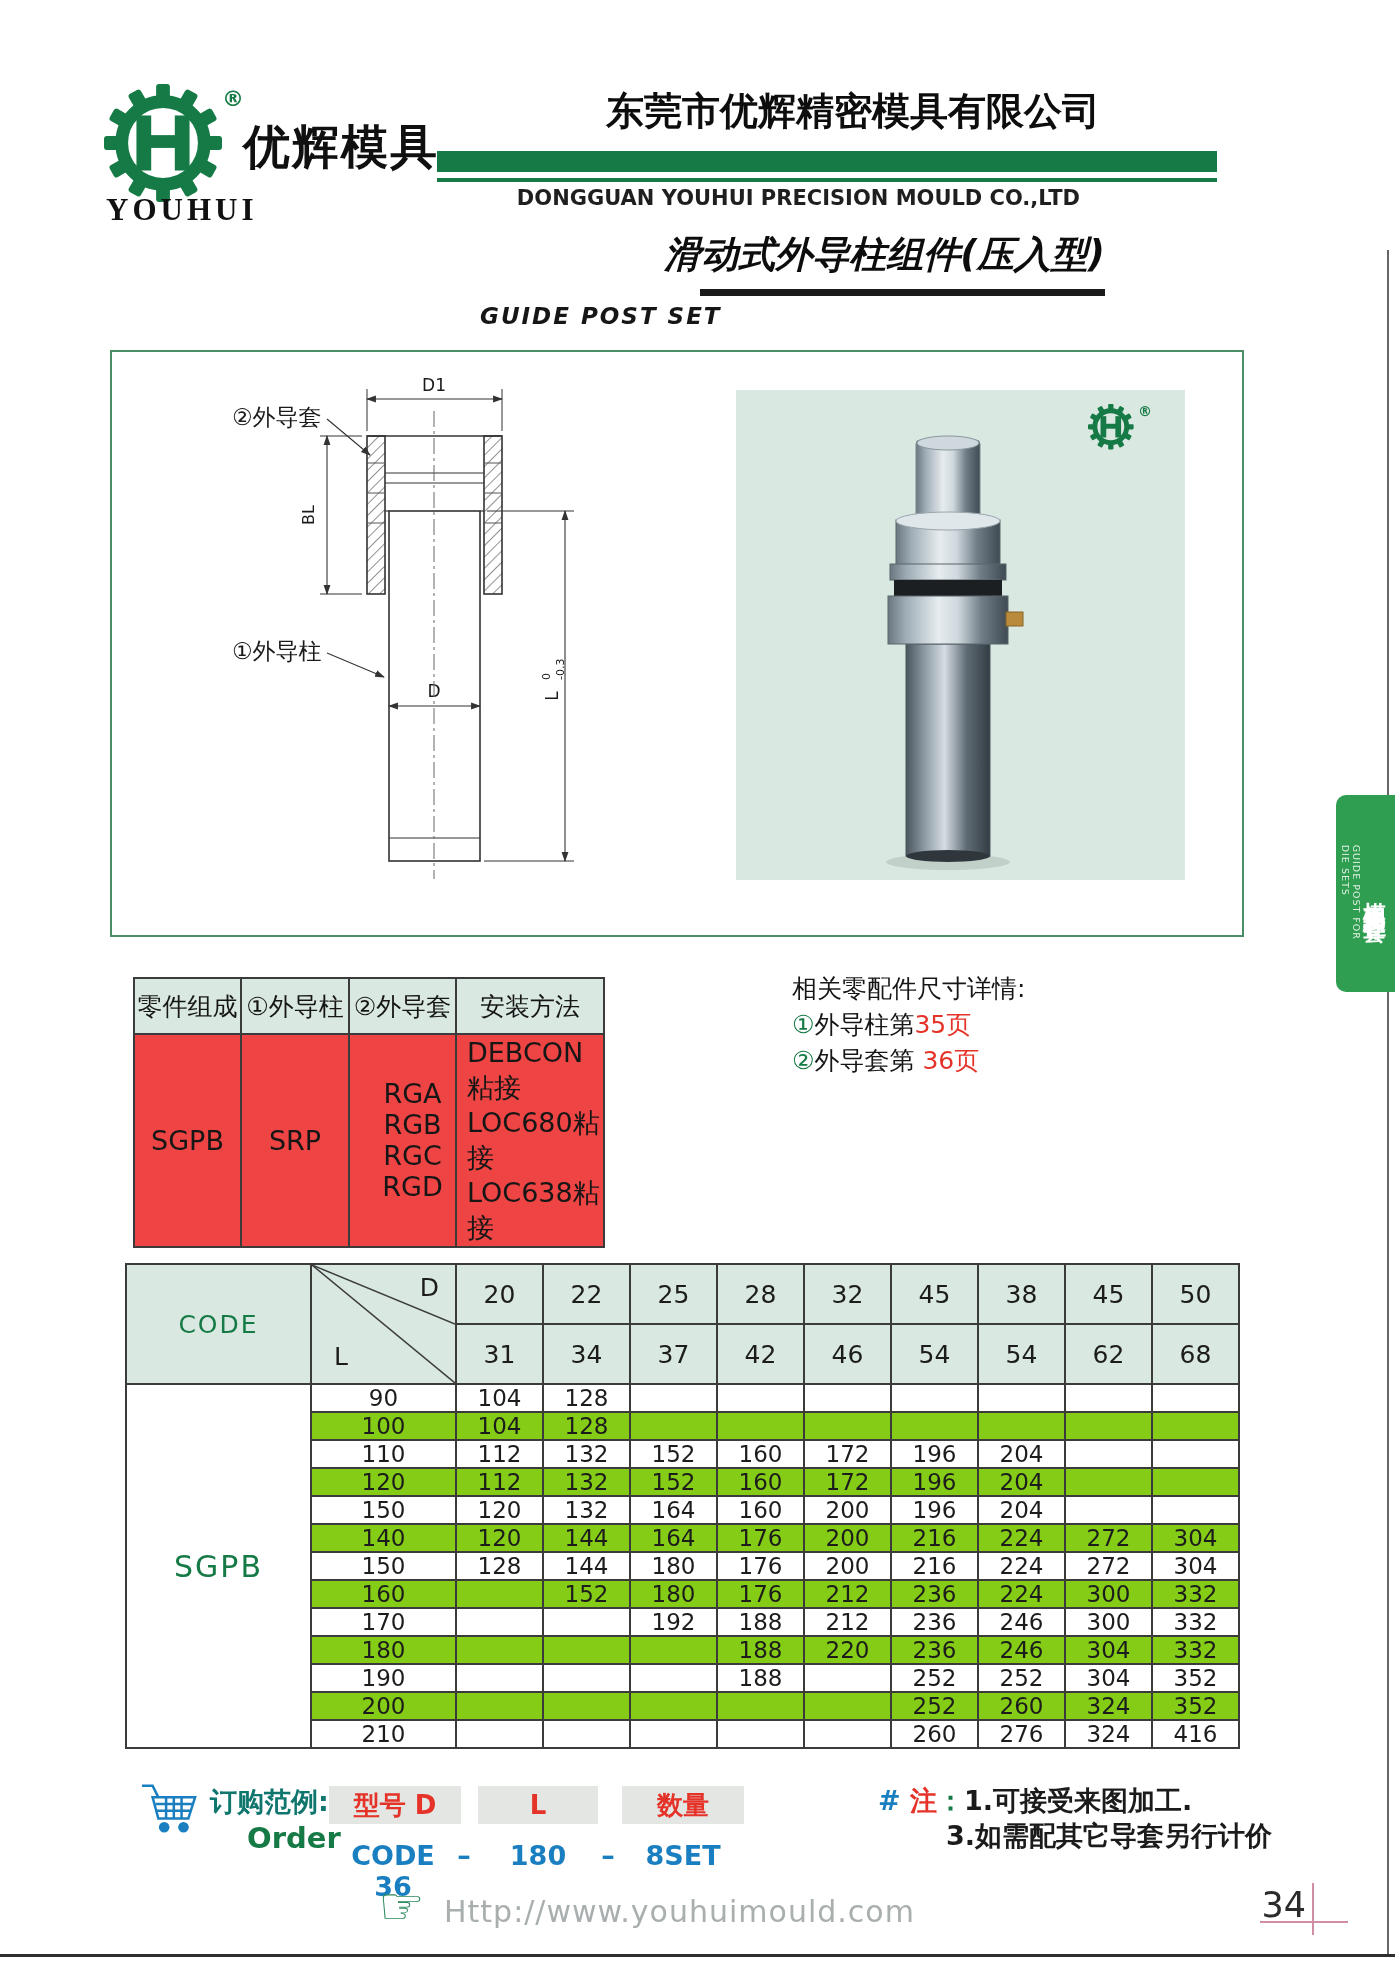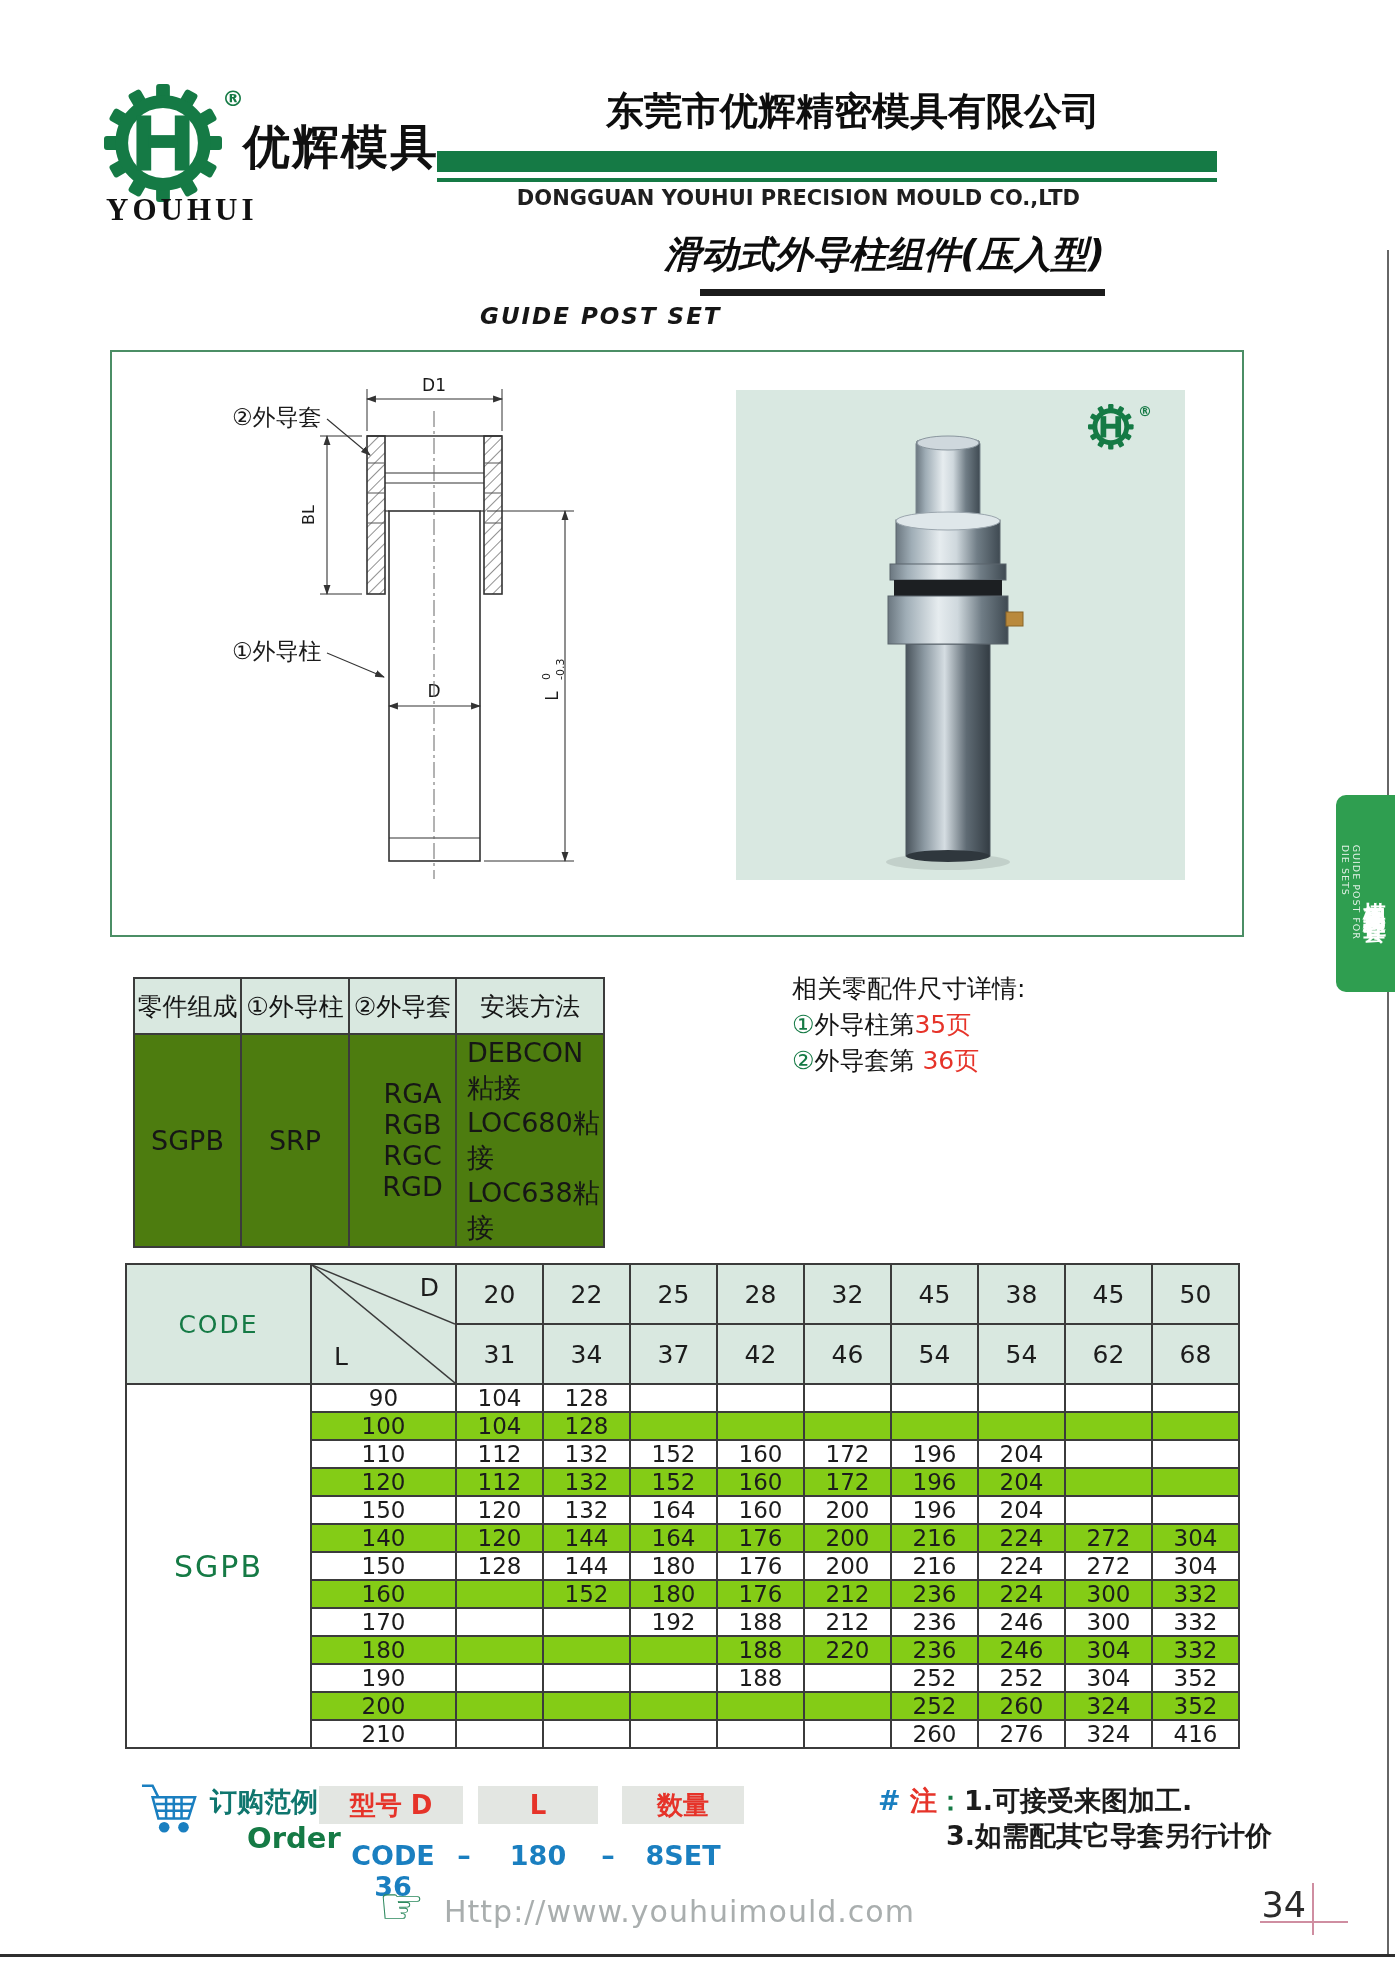--- a/index.html
+++ b/index.html
@@ -22,21 +22,21 @@
   
   .main-panel{left:110px;top:350px;width:1130px;height:583px;border:2px solid #4b8e65;background:#fff;}
   .drawing-svg{left:122px;top:353px;}
   .photo-svg{left:736px;top:390px;}
 
   
   .parts-table{left:133px;top:977px;}
   .parts-table table{border-collapse:collapse;table-layout:fixed;width:470px;}
   .parts-table td{border:2px solid #3b3b3b;text-align:center;vertical-align:middle;padding:0;}
   .parts-table tr.hd td{background:#d9e8e0;height:54px;font-size:25px;color:#161616;}
-  .parts-table tr.bd td{background:#4d7c0f;height:170px;font-size:27px;color:#161616;}
+  .parts-table tr.bd td{background:#ef4444;height:170px;font-size:27px;color:#161616;}
   .parts-table td.meth{ text-align:left;padding-left:10px;font-size:23px;line-height:1.3;}
   .parts-table td.slv{font-size:25px;line-height:1.15;padding-left:20px;}
 
   
   .related{left:792px;top:972px;font-size:25px;color:#161616;}
   .related .row{margin-bottom:6px;height:30px;}
   .rel-num{color:#157a45;}
   .rel-page{color:#e63329;}
 
   
@@ -51,21 +51,21 @@
   .main-table td.diag .dlab{position:absolute;top:8px;right:16px;font-size:25px;}
   .main-table td.diag .llab{position:absolute;bottom:12px;left:22px;font-size:25px;}
   .main-table tr.g td{background:#84cc16;}
   .main-table td.sgpb{background:#fff;color:#157a45;font-size:30px;letter-spacing:2px;font-weight:500;}
 
   
   .order-cn{left:210px;top:1784px;font-size:27px;font-weight:bold;color:#0f766e;}
   .order-en{left:247px;top:1821px;font-size:29px;font-weight:bold;color:#157a45;}
   .obox{top:1786px;height:38px;background:#e3e6e2;color:#e63329;font-size:26px;font-weight:bold;
         text-align:center;line-height:38px;}
-  .obox1{left:319px;width:144px;}
+  .obox1{left:329px;width:132px;}
   .obox2{left:478px;width:120px;}
   .obox3{left:622px;width:122px;}
   .oex{top:1840px;font-size:27px;font-weight:bold;color:#1a7fc0;text-align:center;}
   .oex0{left:333px;width:120px;}
   .oexd1{left:450px;width:28px;}
   .oex1{left:478px;width:120px;}
   .oexd2{left:594px;width:28px;}
   .oex2{left:622px;width:122px;}
 
   

